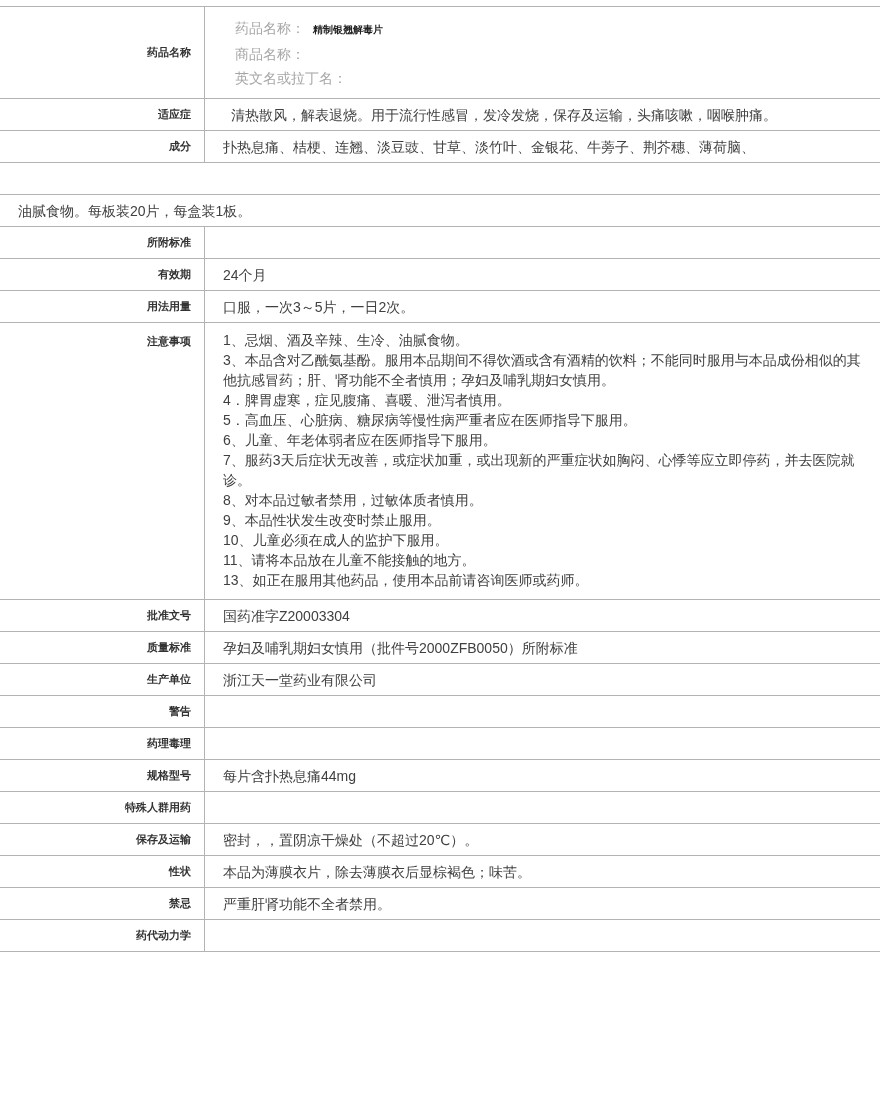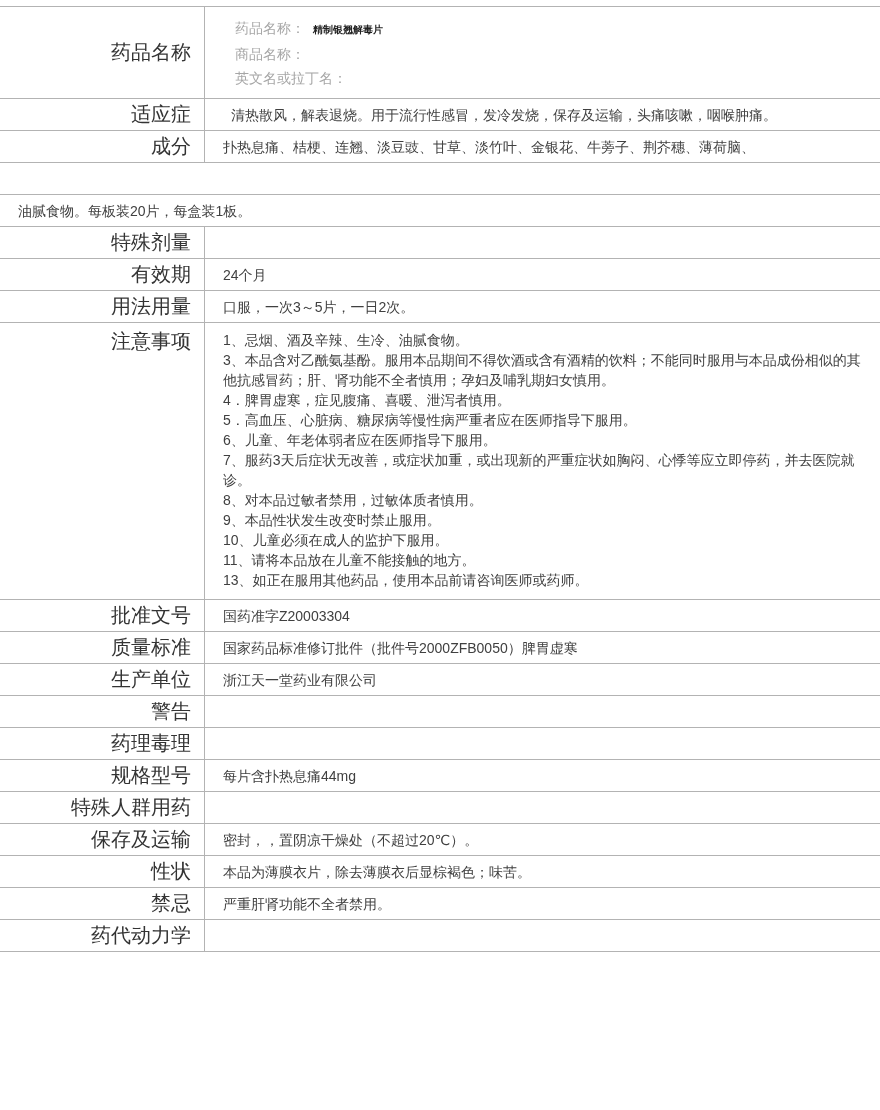--- a/index.html
+++ b/index.html
@@ -23,22 +23,22 @@
     min-height: 32px;
   }
   .cell-label {
     width: 205px;
     flex: 0 0 205px;
     border-right: 1px solid #b3b3b3;
     display: flex;
     align-items: center;
     justify-content: flex-end;
     padding-right: 13px;
-    font-weight: normal;
-    font-size: 20px;
+    font-weight: bold;
+    font-size: 11px;
     color: #333333;
     line-height: 19px;
     text-align: right;
   }
   .cell-value {
     flex: 1 1 auto;
     display: flex;
     align-items: center;
     padding: 4px 12px 4px 18px;
     font-size: 14px;
@@ -102,21 +102,21 @@
 
   <div class="row">
     <div class="cell-value"></div>
   </div>
 
   <div class="row">
     <div class="cell-value">油腻食物。每板装20片，每盒装1板。</div>
   </div>
 
   <div class="row">
-    <div class="cell-label">特殊剂量</div>
+    <div class="cell-label">所附标准</div>
     <div class="cell-value"></div>
   </div>
 
   <div class="row">
     <div class="cell-label">有效期</div>
     <div class="cell-value">24个月</div>
   </div>
 
   <div class="row">
     <div class="cell-label">用法用量</div>
@@ -140,21 +140,21 @@
     </div>
   </div>
 
   <div class="row">
     <div class="cell-label">批准文号</div>
     <div class="cell-value">国药准字Z20003304</div>
   </div>
 
   <div class="row">
     <div class="cell-label">质量标准</div>
-    <div class="cell-value">国家药品标准修订批件（批件号2000ZFB0050）脾胃虚寒</div>
+    <div class="cell-value">孕妇及哺乳期妇女慎用（批件号2000ZFB0050）所附标准</div>
   </div>
 
   <div class="row">
     <div class="cell-label">生产单位</div>
     <div class="cell-value">浙江天一堂药业有限公司</div>
   </div>
 
   <div class="row">
     <div class="cell-label">警告</div>
     <div class="cell-value"></div>

